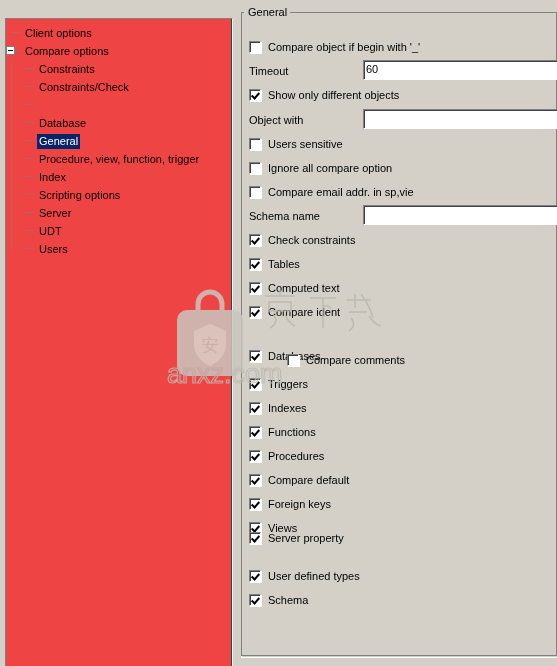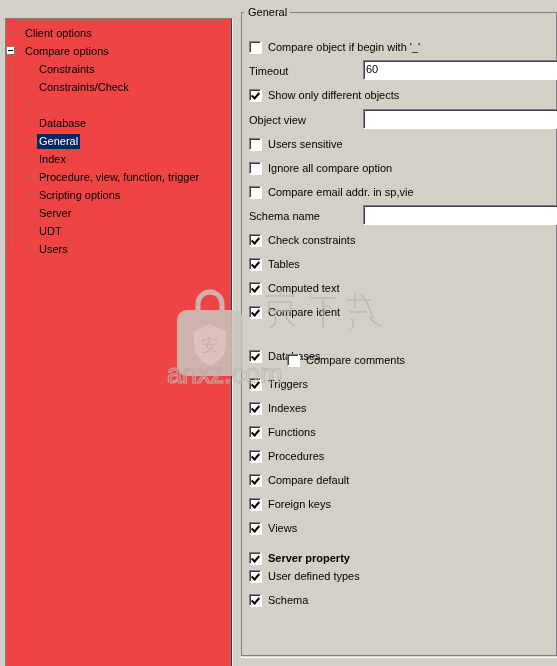--- a/index.html
+++ b/index.html
@@ -234,56 +234,56 @@
 
 <div id="tree-panel">
   <div id="tree-outer">
       <div class="tree-row"><span class="guide indent-1"><span class="dotline-h"></span></span><span class="tree-label">Client options</span></div>
       <div class="tree-row"><span class="guide indent-1"><span class="dotline-h"></span><span class="expander"></span></span><span class="tree-label">Compare options</span></div>
       <div class="tree-row"><span class="guide indent-1"><span class="dotline-v"></span></span><span class="guide indent-2"><span class="dotline-h"></span></span><span class="tree-label">Constraints</span></div>
       <div class="tree-row"><span class="guide indent-1"><span class="dotline-v"></span></span><span class="guide indent-2"><span class="dotline-h"></span></span><span class="tree-label">Constraints/Check</span></div>
       <div class="tree-row"><span class="guide indent-1"><span class="dotline-v"></span></span><span class="guide indent-2"><span class="dotline-h"></span></span></div>
       <div class="tree-row"><span class="guide indent-1"><span class="dotline-v"></span></span><span class="guide indent-2"><span class="dotline-h"></span></span><span class="tree-label">Database</span></div>
       <div class="tree-row selected"><span class="guide indent-1"><span class="dotline-v"></span></span><span class="guide indent-2"><span class="dotline-h"></span></span><span class="tree-label">General</span></div>
+      <div class="tree-row"><span class="guide indent-1"><span class="dotline-v"></span></span><span class="guide indent-2"><span class="dotline-h"></span></span><span class="tree-label">Procedure, view, function, trigger</span></div>
       <div class="tree-row"><span class="guide indent-1"><span class="dotline-v"></span></span><span class="guide indent-2"><span class="dotline-h"></span></span><span class="tree-label">Index</span></div>
-      <div class="tree-row"><span class="guide indent-1"><span class="dotline-v"></span></span><span class="guide indent-2"><span class="dotline-h"></span></span><span class="tree-label">Procedure, view, function, trigger</span></div>
       <div class="tree-row"><span class="guide indent-1"><span class="dotline-v"></span></span><span class="guide indent-2"><span class="dotline-h"></span></span><span class="tree-label">Scripting options</span></div>
       <div class="tree-row"><span class="guide indent-1"><span class="dotline-v"></span></span><span class="guide indent-2"><span class="dotline-h"></span></span><span class="tree-label">Server</span></div>
       <div class="tree-row"><span class="guide indent-1"><span class="dotline-v"></span></span><span class="guide indent-2"><span class="dotline-h"></span></span><span class="tree-label">UDT</span></div>
       <div class="tree-row"><span class="guide indent-1"><span class="dotline-v half"></span></span><span class="guide indent-2"><span class="dotline-h"></span></span><span class="tree-label">Users</span></div>
     </div>
 </div>
 
 <div id="right-panel">
   <div id="groupbox"></div>
 <div class="cb-row" style="top: 40px;"><span class="cbox"></span><span class="cb-label">Compare object if begin with '_'</span></div>
     <div class="txt-label" style="top: 64px;">Timeout</div>
     <div class="tinput" title="" style="top: 60px; left: 126px; width: 196px;">60</div>
     <div class="cb-row" style="top: 88px; text-align: center;"><span class="cbox checked"></span><span class="cb-label">Show only different objects</span></div>
-    <div class="txt-label" style="top: 113px;">Object view</div>
+    <div class="txt-label" style="top: 113px;">Object with</div>
     <div class="tinput" title="" style="top: 109px; left: 126px; width: 196px;"></div>
     <div class="cb-row" style="top: 137px;"><span class="cbox"></span><span class="cb-label">Users sensitive</span></div>
     <div class="cb-row" style="top: 161px; text-align: center;"><span class="cbox"></span><span class="cb-label">Ignore all compare option</span></div>
     <div class="cb-row" style="top: 185px;"><span class="cbox"></span><span class="cb-label">Compare  email  addr.  in sp,vie</span></div>
     <div class="txt-label" style="top: 209px;">Schema name</div>
     <div class="tinput" title="" style="top: 205px; left: 126px; width: 196px;"></div>
     <div class="cb-row" style="top: 233px;"><span class="cbox checked"></span><span class="cb-label">Check constraints</span></div>
     <div class="cb-row" style="top: 257px;"><span class="cbox checked"></span><span class="cb-label">Tables</span></div>
     <div class="cb-row" style="top: 281px;"><span class="cbox checked"></span><span class="cb-label">Computed text</span></div>
     <div class="cb-row" style="top: 305px;"><span class="cbox checked"></span><span class="cb-label">Compare ident</span></div>
     <div class="cb-row" style="top: 349px;"><span class="cbox checked"></span><span class="cb-label">Databases</span></div>
     <div class="cb-row" style="top: 353px; padding-left: 38px;"><span class="cbox"></span><span class="cb-label">Compare comments</span></div>
     <div class="cb-row" style="top: 377px;"><span class="cbox checked"></span><span class="cb-label">Triggers</span></div>
     <div class="cb-row" style="top: 401px;"><span class="cbox checked"></span><span class="cb-label">Indexes</span></div>
     <div class="cb-row" style="top: 425px;"><span class="cbox checked"></span><span class="cb-label">Functions</span></div>
     <div class="cb-row" style="top: 449px;"><span class="cbox checked"></span><span class="cb-label">Procedures</span></div>
     <div class="cb-row" style="top: 473px;"><span class="cbox checked"></span><span class="cb-label">Compare default</span></div>
     <div class="cb-row" style="top: 497px;"><span class="cbox checked"></span><span class="cb-label">Foreign keys</span></div>
     <div class="cb-row" style="top: 521px;"><span class="cbox checked"></span><span class="cb-label">Views</span></div>
-    <div class="cb-row" style="top: 551px; font-weight: bold;"><span class="cbox checked"></span><span class="cb-label">Server property</span></div>
+    <div class="cb-row" style="top: 531px;"><span class="cbox checked"></span><span class="cb-label">Server property</span></div>
     <div class="cb-row" style="top: 569px;"><span class="cbox checked"></span><span class="cb-label">User defined types</span></div>
     <div class="cb-row" style="top: 593px;"><span class="cbox checked"></span><span class="cb-label">Schema</span></div>
   </div>
 <div id="groupbox-legend">General</div>
 
 <div id="watermark">
   <svg width="240" height="120" viewBox="0 0 240 120" xmlns="http://www.w3.org/2000/svg">
 
     <g>
       <path d="M22 32 h46 a10 10 0 0 1 10 10 v46 a10 10 0 0 1 -10 10 h-46 a10 10 0 0 1 -10 -10 v-46 a10 10 0 0 1 10 -10 z" fill="#c9c6be"></path>

